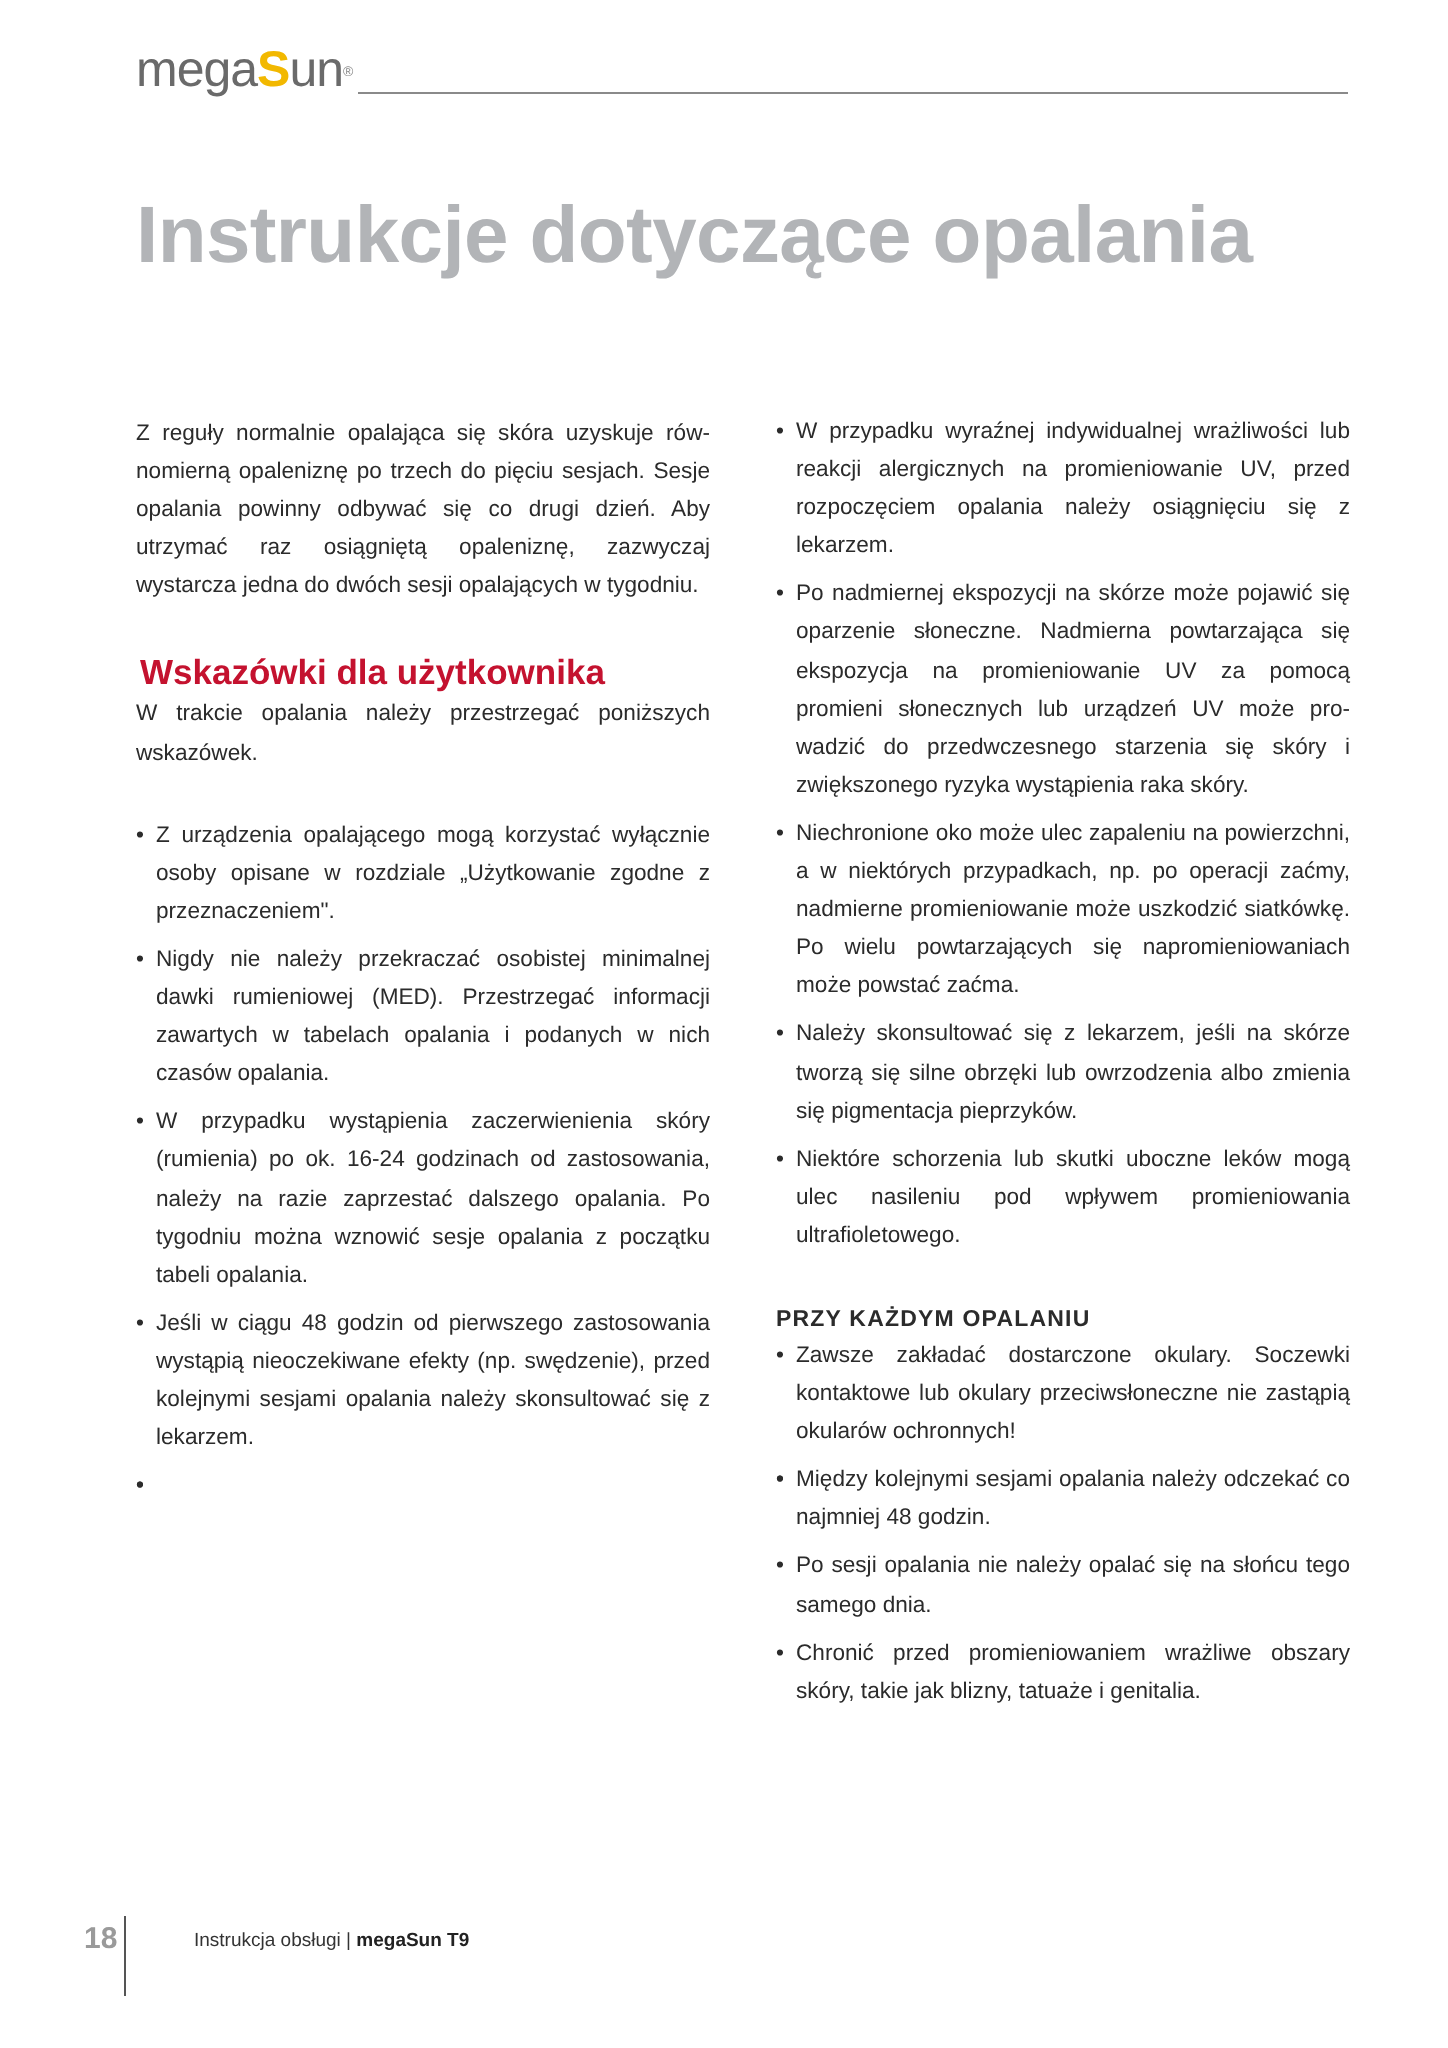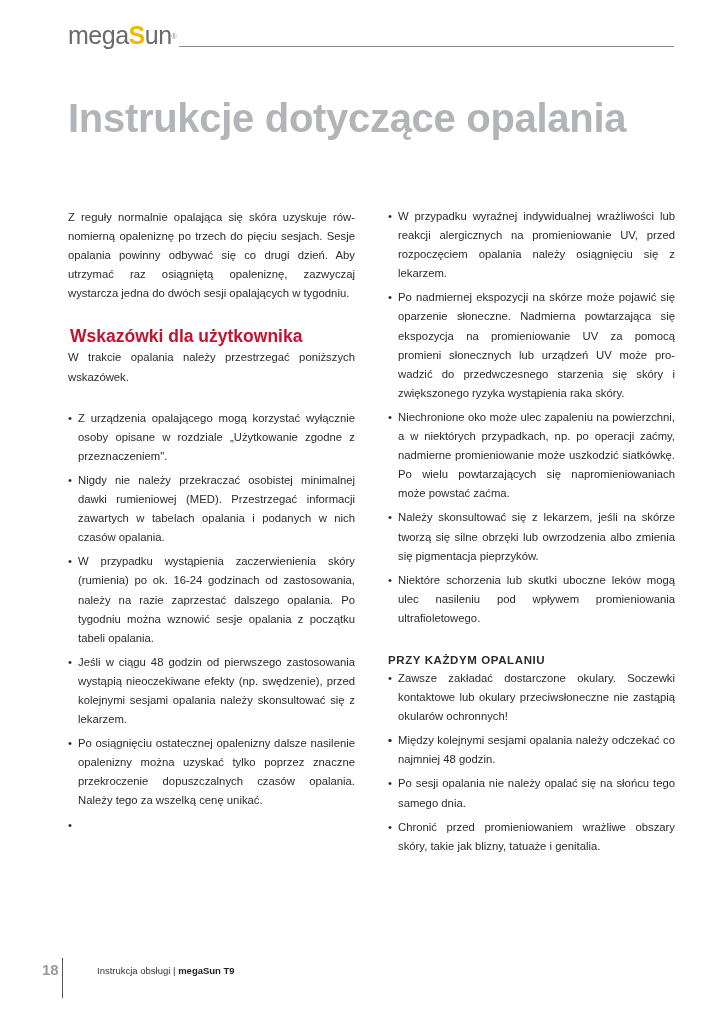--- a/index.html
+++ b/index.html
@@ -158,21 +158,21 @@
   <div style="height:21px"></div>
   <h2 class="section-title">Wskazówki dla użytkownika</h2>
   <p>W trakcie opalania należy przestrzegać poniższych wskazówek.</p>
 
   <div style="height:22px"></div>
   <ul class="bullets">
     <li><span class="dot">•</span><span>Z urządzenia opalającego mogą korzystać wyłącz­nie osoby opisane w rozdziale „Użytkowanie zgodne z przeznaczeniem".</span></li>
     <li><span class="dot">•</span><span>Nigdy nie należy przekraczać osobistej minimalnej dawki rumieniowej (MED). Przestrzegać informacji zawartych w tabelach opalania i podanych w nich czasów opalania.</span></li>
     <li><span class="dot">•</span><span>W przypadku wystąpienia zaczerwienienia skóry (rumienia) po ok. 16-24 godzinach od zastosowa­nia, należy na razie zaprzestać dalszego opala­nia. Po tygodniu można wznowić sesje opalania z początku tabeli opalania.</span></li>
     <li><span class="dot">•</span><span>Jeśli w ciągu 48 godzin od pierwszego zastoso­wania wystąpią nieoczekiwane efekty (np. swę­dzenie), przed kolejnymi sesjami opalania należy skonsultować się z lekarzem.</span></li>
-    <li><span class="dot">•</span><span>Po osiągnięciu ostatecznej opalenizny dalsze nasi­lenie opalenizny można uzyskać tylko poprzez znaczne przekroczenie dopuszczalnych czasów opalania. Należy tego za wszelką cenę unikać.</span></li>
+    <li><span class="dot">•</span></li>
     <li><span class="dot">•</span></li>
   </ul>
 </div>
 
 <div class="col col-right">
   <ul class="bullets">
     <li><span class="dot">•</span><span>W przypadku wyraźnej indywidualnej wrażliwości lub reakcji alergicznych na promieniowanie UV, przed rozpoczęciem opalania należy osiągnięciu się z lekarzem.</span></li>
     <li><span class="dot">•</span><span>Po nadmiernej ekspozycji na skórze może pojawić się oparzenie słoneczne. Nadmierna powtarzająca się ekspozycja na promieniowanie UV za pomocą promieni słonecznych lub urządzeń UV może pro­wadzić do przedwczesnego starzenia się skóry i zwiększonego ryzyka wystąpienia raka skóry.</span></li>
     <li><span class="dot">•</span><span>Niechronione oko może ulec zapaleniu na powierzchni, a w niektórych przypadkach, np. po operacji zaćmy, nadmierne promieniowanie może uszkodzić siatkówkę. Po wielu powtarzających się napromieniowaniach może powstać zaćma.</span></li>
     <li><span class="dot">•</span><span>Należy skonsultować się z lekarzem, jeśli na skórze tworzą się silne obrzęki lub owrzodzenia albo zmie­nia się pigmentacja pieprzyków.</span></li>

